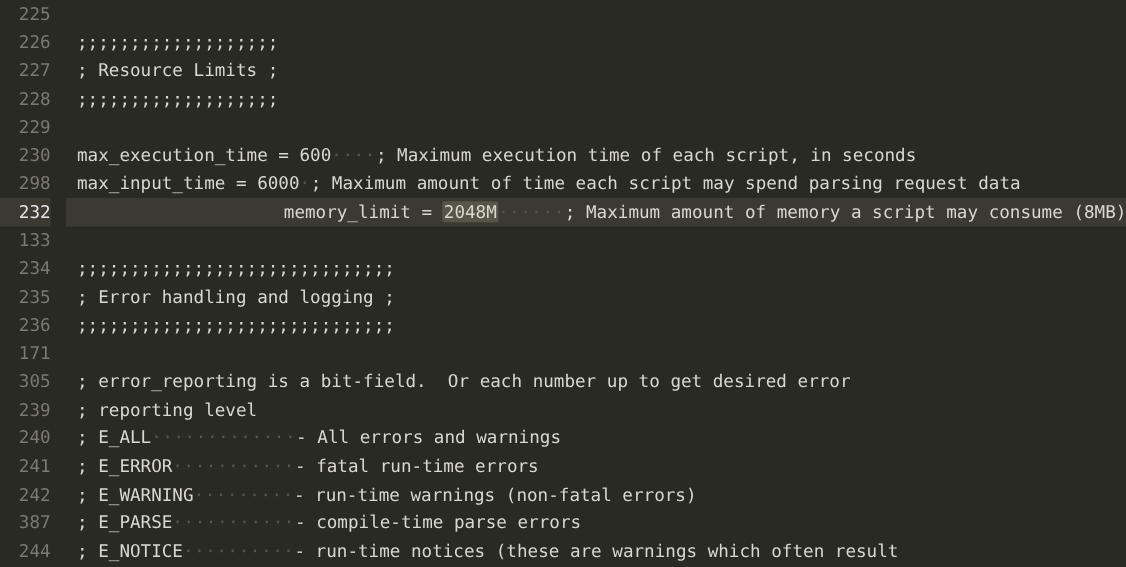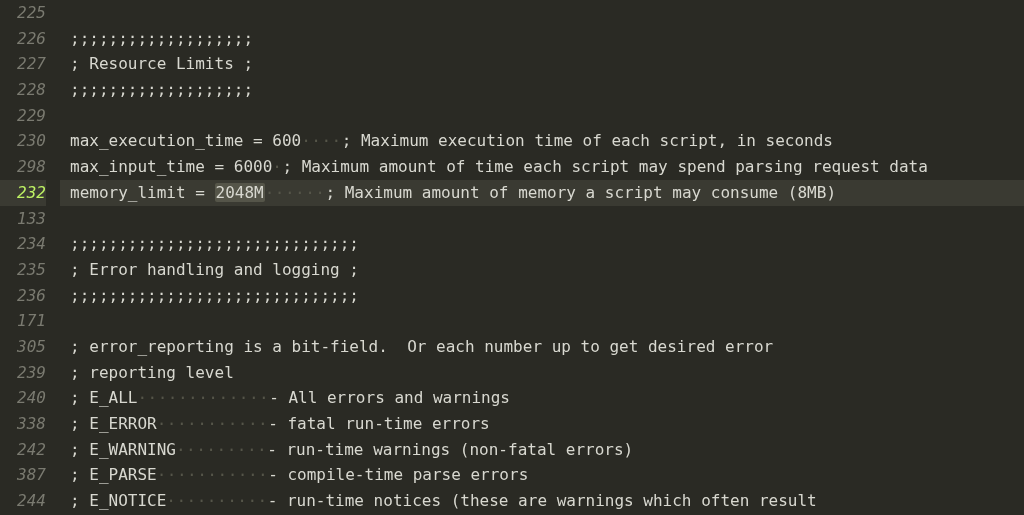--- a/index.html
+++ b/index.html
@@ -21,38 +21,38 @@
     flex-shrink: 0;
     background: #2a2a24;
     color: #7a7a70;
     text-align: right;
     padding-right: 14px;
     user-select: none;
   }
   .gutter .ln {
     display: block;
     height: 25.7px;
-    font-style: italic;
   }
   .gutter .ln.current {
     background: #3a3a32;
-    color: #bef264;
+    color: #e5e5e5;
   }
   .code {
     flex: 1;
     color: #d8d8d0;
     white-space: pre;
   }
   .line {
     display: block;
     height: 25.7px;
     padding-left: 10px;
   }
   .line.current {
     background: #3a3a32;
+    text-align: right;
   }
   .hl {
     background: #555549;
     border-radius: 2px;
     padding: 0 1px;
   }
   .dots {
     color: #555549;
     letter-spacing: 0.5px;
   }
@@ -71,19 +71,19 @@
       <span class="ln">298</span>
       <span class="ln current">232</span>
       <span class="ln">133</span>
       <span class="ln">234</span>
       <span class="ln">235</span>
       <span class="ln">236</span>
       <span class="ln">171</span>
       <span class="ln">305</span>
       <span class="ln">239</span>
       <span class="ln">240</span>
-      <span class="ln">338</span>
+      <span class="ln">241</span>
       <span class="ln">242</span>
       <span class="ln">387</span>
       <span class="ln">244</span>
     </div>
   <div class="code"><span class="line"></span><span class="line">;;;;;;;;;;;;;;;;;;;</span><span class="line">; Resource Limits ;</span><span class="line">;;;;;;;;;;;;;;;;;;;</span><span class="line"></span><span class="line"><span>max_execution_time = 600</span><span class="dots">····</span><span>; Maximum execution time of each script, in seconds</span></span><span class="line"><span>max_input_time = 6000</span><span class="dots">·</span><span>; Maximum amount of time each script may spend parsing request data</span></span><span class="line current"><span>memory_limit = </span><span class="hl">2048M</span><span class="dots">······</span><span>; Maximum amount of memory a script may consume (8MB)</span></span><span class="line"></span><span class="line">;;;;;;;;;;;;;;;;;;;;;;;;;;;;;;</span><span class="line">; Error handling and logging ;</span><span class="line">;;;;;;;;;;;;;;;;;;;;;;;;;;;;;;</span><span class="line"></span><span class="line">; error_reporting is a bit-field.  Or each number up to get desired error</span><span class="line">; reporting level</span><span class="line"><span>; E_ALL</span><span class="dots">·············</span><span>- All errors and warnings</span></span><span class="line"><span>; E_ERROR</span><span class="dots">···········</span><span>- fatal run-time errors</span></span><span class="line"><span>; E_WARNING</span><span class="dots">·········</span><span>- run-time warnings (non-fatal errors)</span></span><span class="line"><span>; E_PARSE</span><span class="dots">···········</span><span>- compile-time parse errors</span></span><span class="line"><span>; E_NOTICE</span><span class="dots">··········</span><span>- run-time notices (these are warnings which often result</span></span></div>
 </div>
 
 </body></html>

